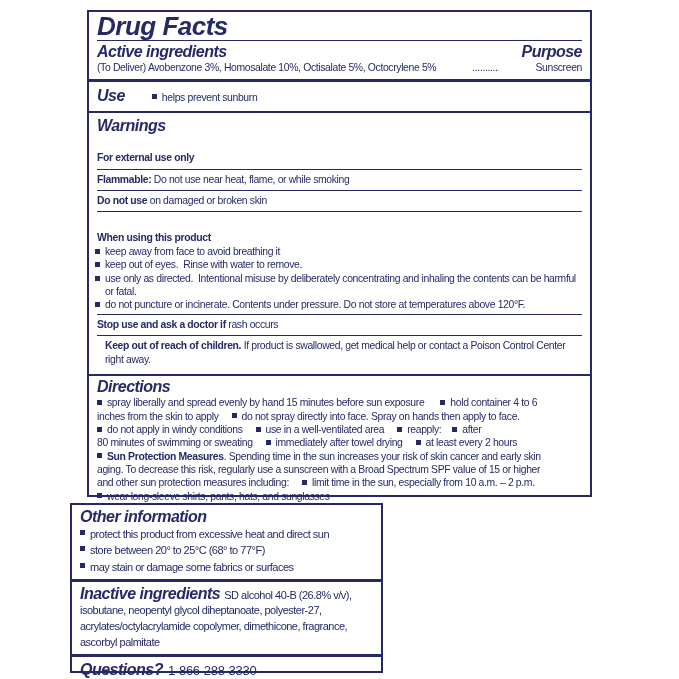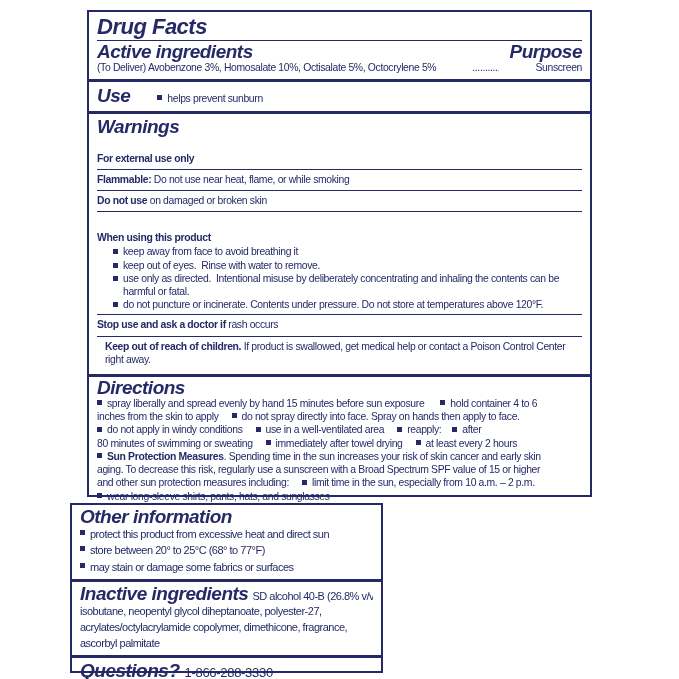--- a/index.html
+++ b/index.html
@@ -16,46 +16,46 @@
     position:absolute;
     border:2.6px solid var(--ink);
     background:var(--paper);
     box-sizing:border-box;
     display:flex;flex-direction:column;
   }
   .panel-main{left:87px;top:10px;width:505px;height:487px;}
   .panel-secondary{left:70px;top:503px;width:313px;height:170px;}
 
   .h1{
-    font-size:22px;font-weight:bold;font-style:italic;letter-spacing:-0.5px;
+    font-size:26px;font-weight:bold;font-style:italic;letter-spacing:-0.5px;
     line-height:21px;
   }
   .h2{
-    font-size:19px;font-weight:bold;font-style:italic;letter-spacing:-0.5px;
+    font-size:16px;font-weight:bold;font-style:italic;letter-spacing:-0.5px;
     line-height:18px;
   }
   .body-txt{font-size:10.4px;letter-spacing:-0.35px;line-height:13.2px;gap:36px;}
   .b{font-weight:bold;margin-top:16px;}
 
   .rule{height:2.6px;background:var(--ink);flex:none;}
   .hairline{border-bottom:1.4px solid var(--ink);margin:0 8px;flex:none;height:0;}
 
   .sec{padding:2px 8px;flex:none;}
   .sec-title{padding:4px 8px 3px;}
   .sec-active{padding:2px 8px 5px;}
   .head-row{display:flex;justify-content:space-between;align-items:baseline;}
   .ing-row{display:flex;align-items:baseline;white-space:nowrap;overflow:hidden;}
   .ing-row .dots{flex:1 1 auto;overflow:hidden;}
   .sec-use{padding:5px 8px 6px;display:flex;align-items:baseline;}
   .use-item{margin-left:27px;}
 
   .sec-warnings{padding:2px 0 4px;}
   .w-pad{padding:0 8px;}
   .w-row{padding:3px 8px 4px;}
-  .w-bullets{padding:1px 24px 3px;}
+  .w-bullets{padding:1px 6px 3px;}
   .witem{position:relative;padding-left:10px;}
   .witem > .txt{white-space:pre-wrap;}
   .sq{
     display:inline-block;width:5px;height:5px;background:var(--ink);
     vertical-align:1.5px;margin-right:5px;
   }
   .witem > .sq{position:absolute;left:0;top:4px;margin:0;}
   .keepout{padding:3px 16px 4px;}
 
   .sec-directions{padding:2px 8px 3px;flex:1 1 auto;}

